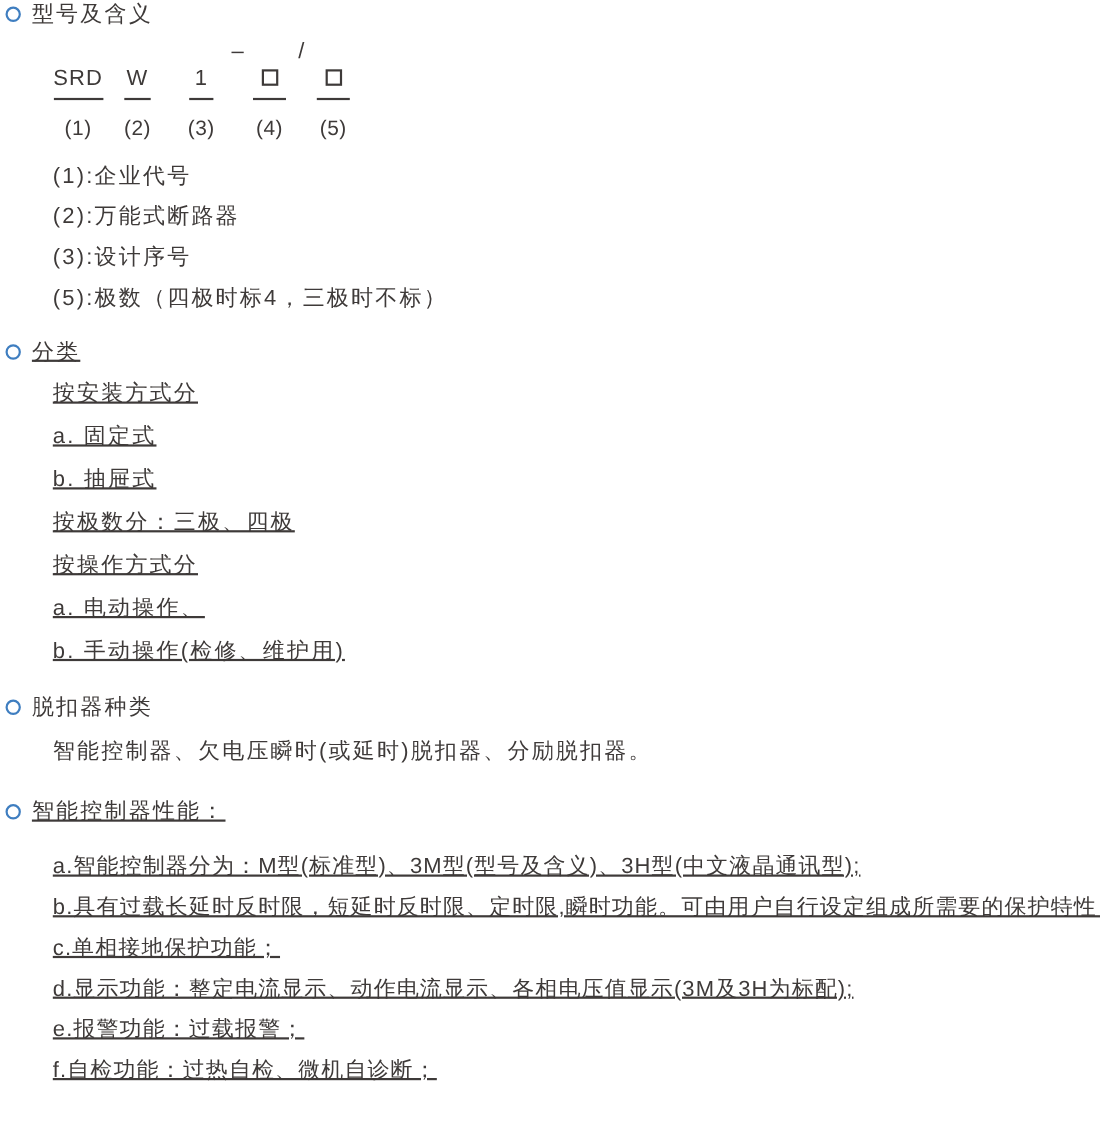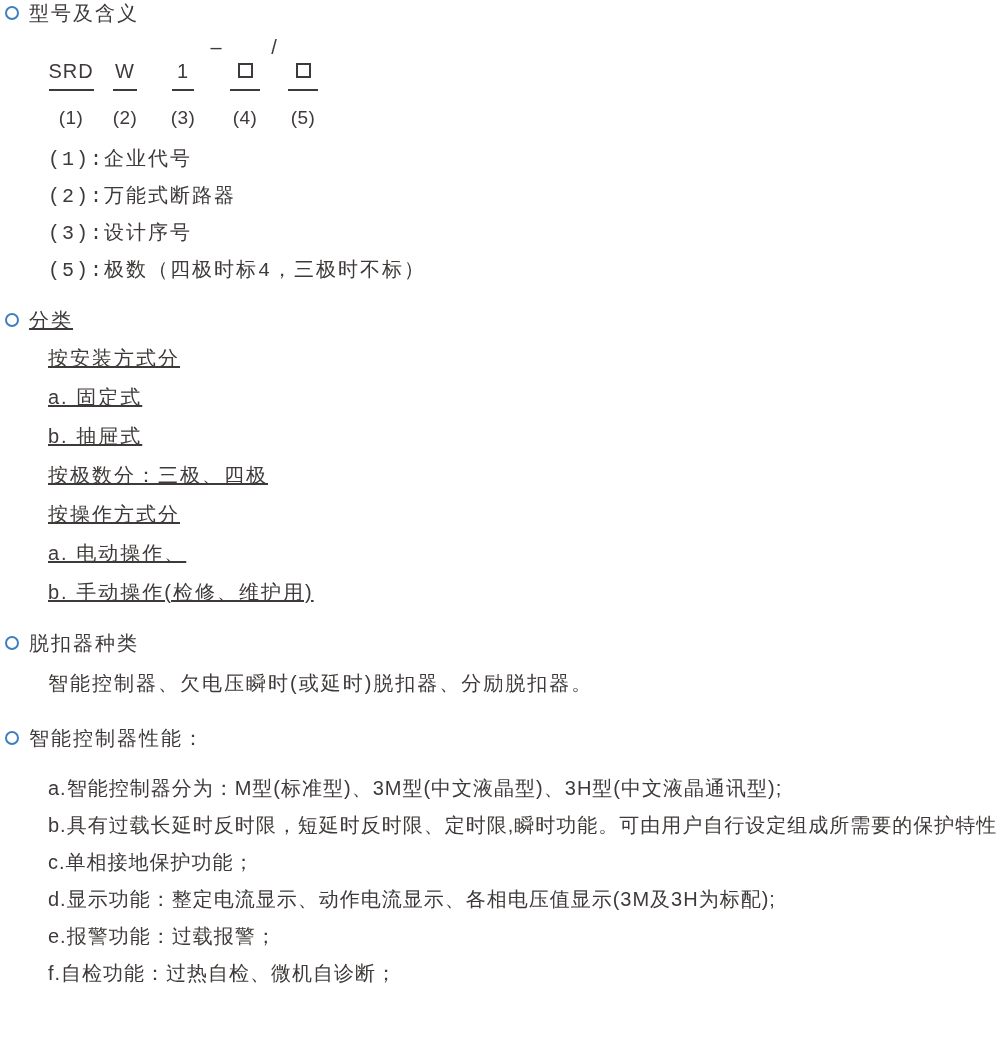--- a/index.html
+++ b/index.html
@@ -22,27 +22,27 @@
   }
   .sec-title {
     font-size:20px; line-height:20px; font-weight:normal;
     letter-spacing:2px; white-space:nowrap;
   }
   .content { margin-left:43px; }
   .line {
     font-size:20px; height:22px; line-height:22px;
     letter-spacing:2px; white-space:nowrap;
   }
-  .s1 .line { margin-top:15px;font-family:Liberation Mono, monospace; }
+  .s1 .line { margin-top:15px; }
   .s1 .line:first-child { margin-top:20px; }
   .s2 { margin-top:28px;text-decoration:underline; }
   .s2 .line { margin-top:17px; }
   .s3 { margin-top:30px; }
   .s3 .line { margin-top:19px; }
-  .s4 { margin-top:34px; }
+  .s4 { margin-top:34px;text-decoration:underline; }
   .s4 .line { margin-top:15px; letter-spacing:1px; }
   .s4 .line:first-child { margin-top:29px; }
 
   
   .model-diagram {
     display:flex; align-items:flex-start;
     margin-left:43px; margin-top:14px;
   }
   .mpart { display:flex; flex-direction:column; align-items:center; width:34px; }
   .mpart.wide { width:46px; }
@@ -144,21 +144,21 @@
       <p class="line">智能控制器、欠电压瞬时(或延时)脱扣器、分励脱扣器。</p>
     </div>
   </section>
 
   <section class="sec s4">
     <div class="sec-header">
       <span class="bullet"></span>
       <h2 class="sec-title">智能控制器性能：</h2>
     </div>
     <div class="content">
-      <p class="line">a.智能控制器分为：M型(标准型)、3M型(中文液晶型)、3H型(中文液晶通讯型);</p>
+      <p class="line">a.智能控制器分为：M型(标准型)、3M型(型号及含义)、3H型(中文液晶通讯型);</p>
       <p class="line">b.具有过载长延时反时限，短延时反时限、定时限,瞬时功能。可由用户自行设定组成所需要的保护特性：</p>
       <p class="line">c.单相接地保护功能；</p>
       <p class="line">d.显示功能：整定电流显示、动作电流显示、各相电压值显示(3M及3H为标配);</p>
       <p class="line">e.报警功能：过载报警；</p>
       <p class="line">f.自检功能：过热自检、微机自诊断；</p>
     </div>
   </section>
 
 </div>
 

